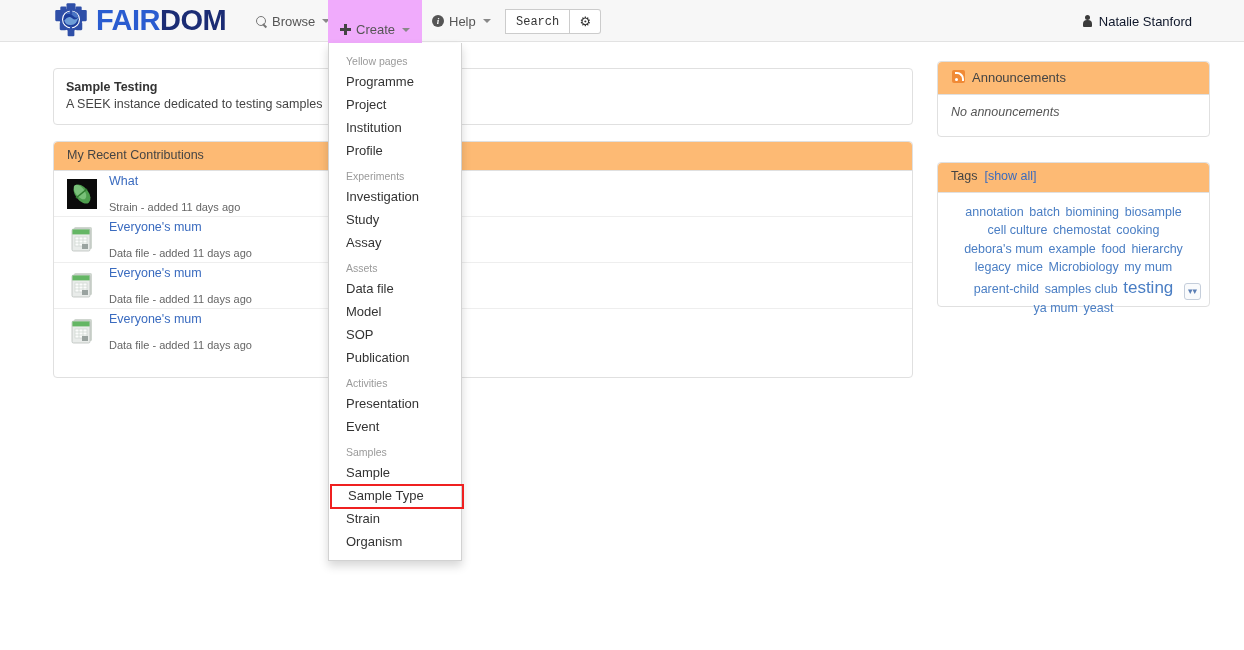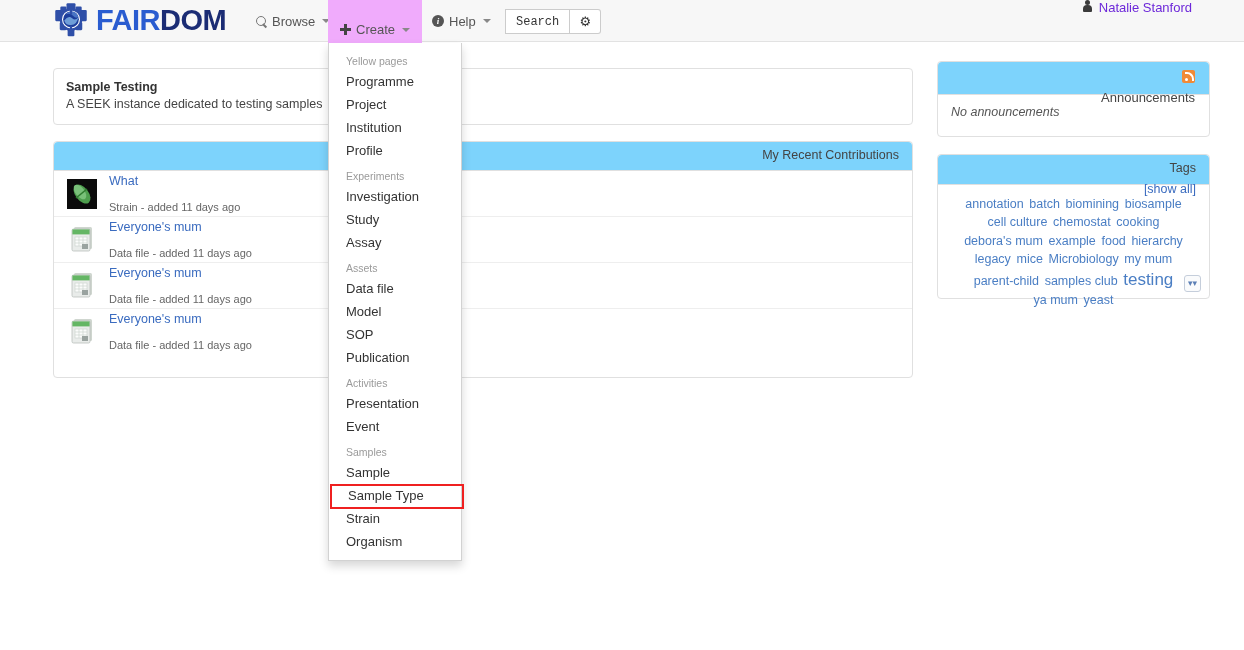--- a/index.html
+++ b/index.html
@@ -98,22 +98,22 @@
   }
   #adv-search-button {
     height: 25px; width: 31px; border: 1px solid #ccc; border-left: none;
     border-radius: 0 3px 3px 0; background: #fff; cursor: pointer;
     display: flex; align-items: center; justify-content: center;
     font-size: 13px; color: #333;
   }
 
   #user-menu {
     position: absolute; right: 46px; top: 0; height: 42px;
-    display: flex; gap: 6px;
-    color: #6d28d9; font-size: 13px; cursor: pointer;
+    display: flex; align-items: center; gap: 6px;
+    color: #0f172a; font-size: 13px; cursor: pointer;
   }
   .person-glyph {
     position: relative; display: inline-block; width: 11px; height: 12px;
   }
   .person-glyph::before {
     content: ""; position: absolute; left: 3px; top: 0;
     width: 5px; height: 5px; border-radius: 50%; background: #3b3b3b;
   }
   .person-glyph::after {
     content: ""; position: absolute; left: 1px; top: 5px;
@@ -150,26 +150,26 @@
   }
 
   
   .panel {
     position: absolute;
     background: #fff;
     border: 1px solid #e0e0e0;
     border-radius: 4px;
   }
   .panel-head {
-    background: #7dd3fc;
+    background: #fdba74;
     border-bottom: 1px solid #e0e0e0;
     border-radius: 4px 4px 0 0;
     padding: 8px 14px;
     font-size: 13px; color: #444;
-    display: flex; align-items: flex-end; gap: 7px; flex-direction: column;
+    display: flex; align-items: flex-start; gap: 7px;
   }
 
   
   #project-panel { left: 53px; top: 68px; width: 860px; height: 57px; }
   #project-title {
     position: absolute; left: 12px; top: 11px;
     font-size: 12.5px; font-weight: bold; color: #333;
   }
   #project-desc {
     position: absolute; left: 12px; top: 28px;
@@ -207,21 +207,21 @@
     content: ""; position: absolute; left: 2.5px; bottom: 2.5px;
     width: 7px; height: 7px;
     border-right: 2px solid #fff; border-top: 2px solid #fff;
     border-radius: 0 7px 0 0;
   }
   #ann-body {
     padding: 10px 13px; font-size: 12.5px; color: #555; font-style: italic;
   }
 
   
-  #tags-panel { left: 937px; top: 154px; width: 273px; height: 145px; }
+  #tags-panel { left: 937px; top: 162px; width: 273px; height: 145px; }
   #tags-head { height: 30px; padding: 6px 13px; font-size: 12.5px; }
   #tags-showall { color: #3a6bbf; cursor: pointer; }
   #tags-body {
     padding: 10px 10px 4px 10px;
     text-align: center; line-height: 1.38;
   }
   .tag {
     color: #4a7ec4; text-decoration: none;
     font-size: 12.5px; margin: 0 1px;
     display: inline; white-space: nowrap;

